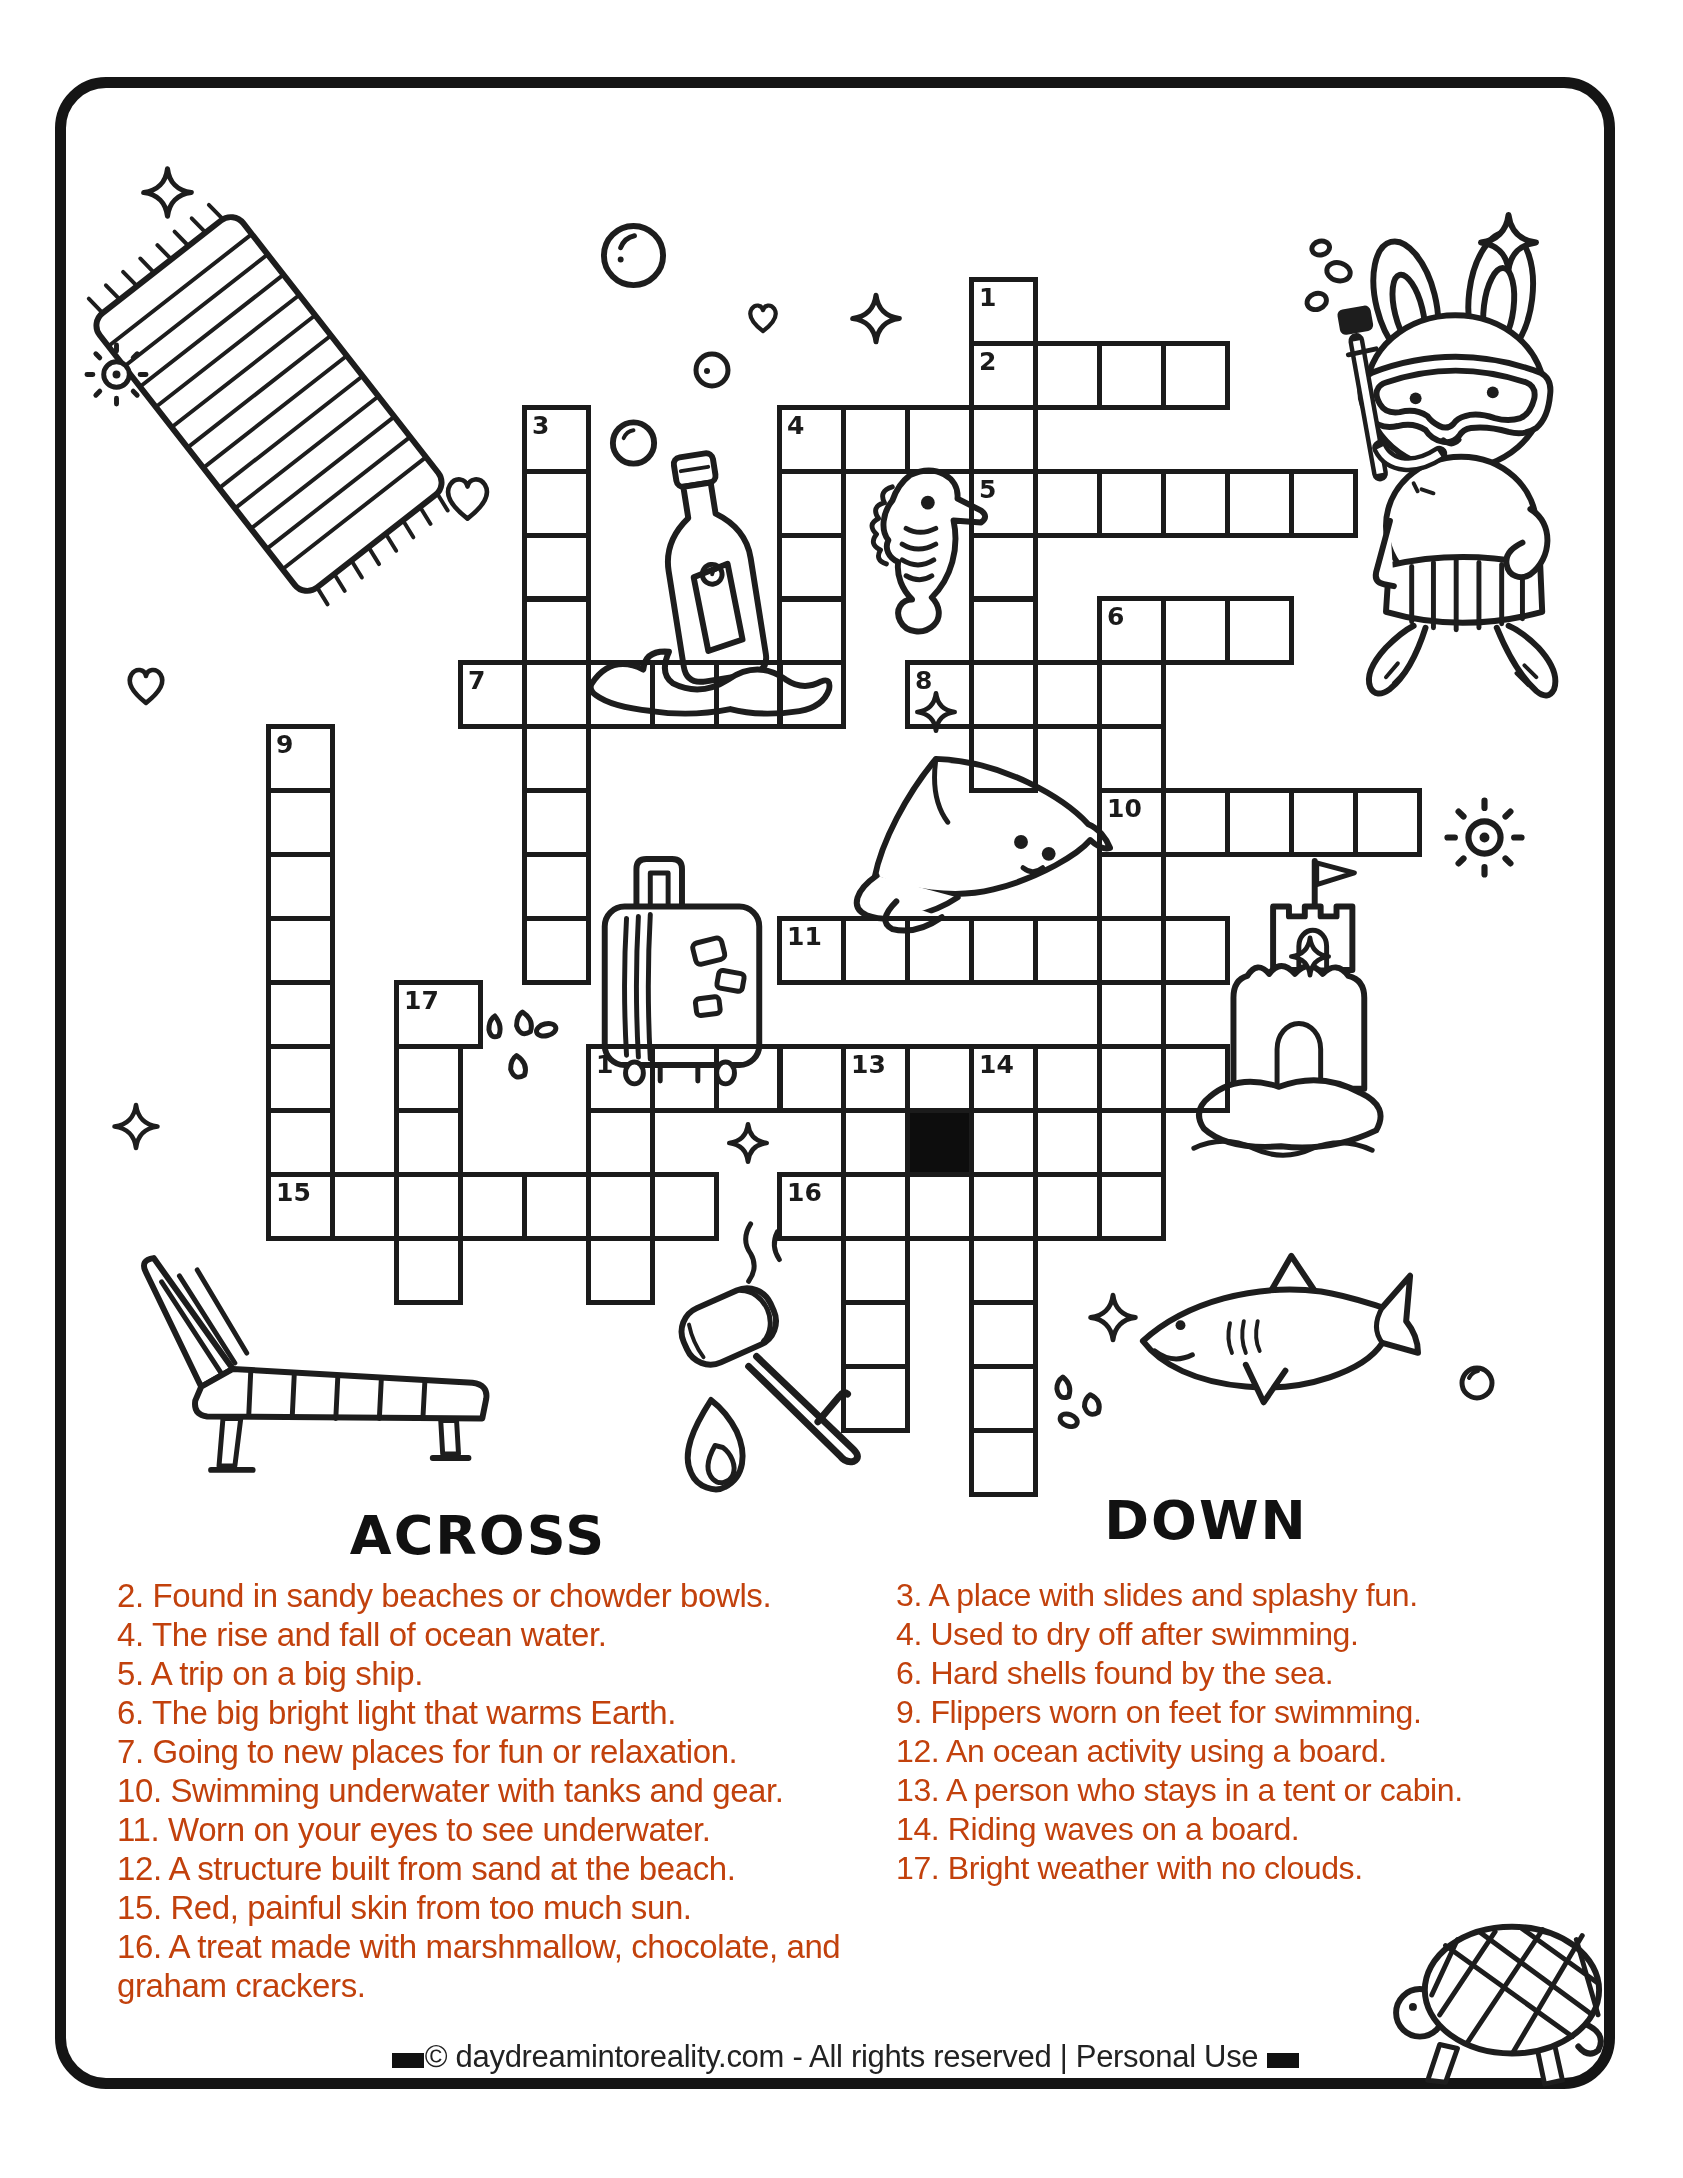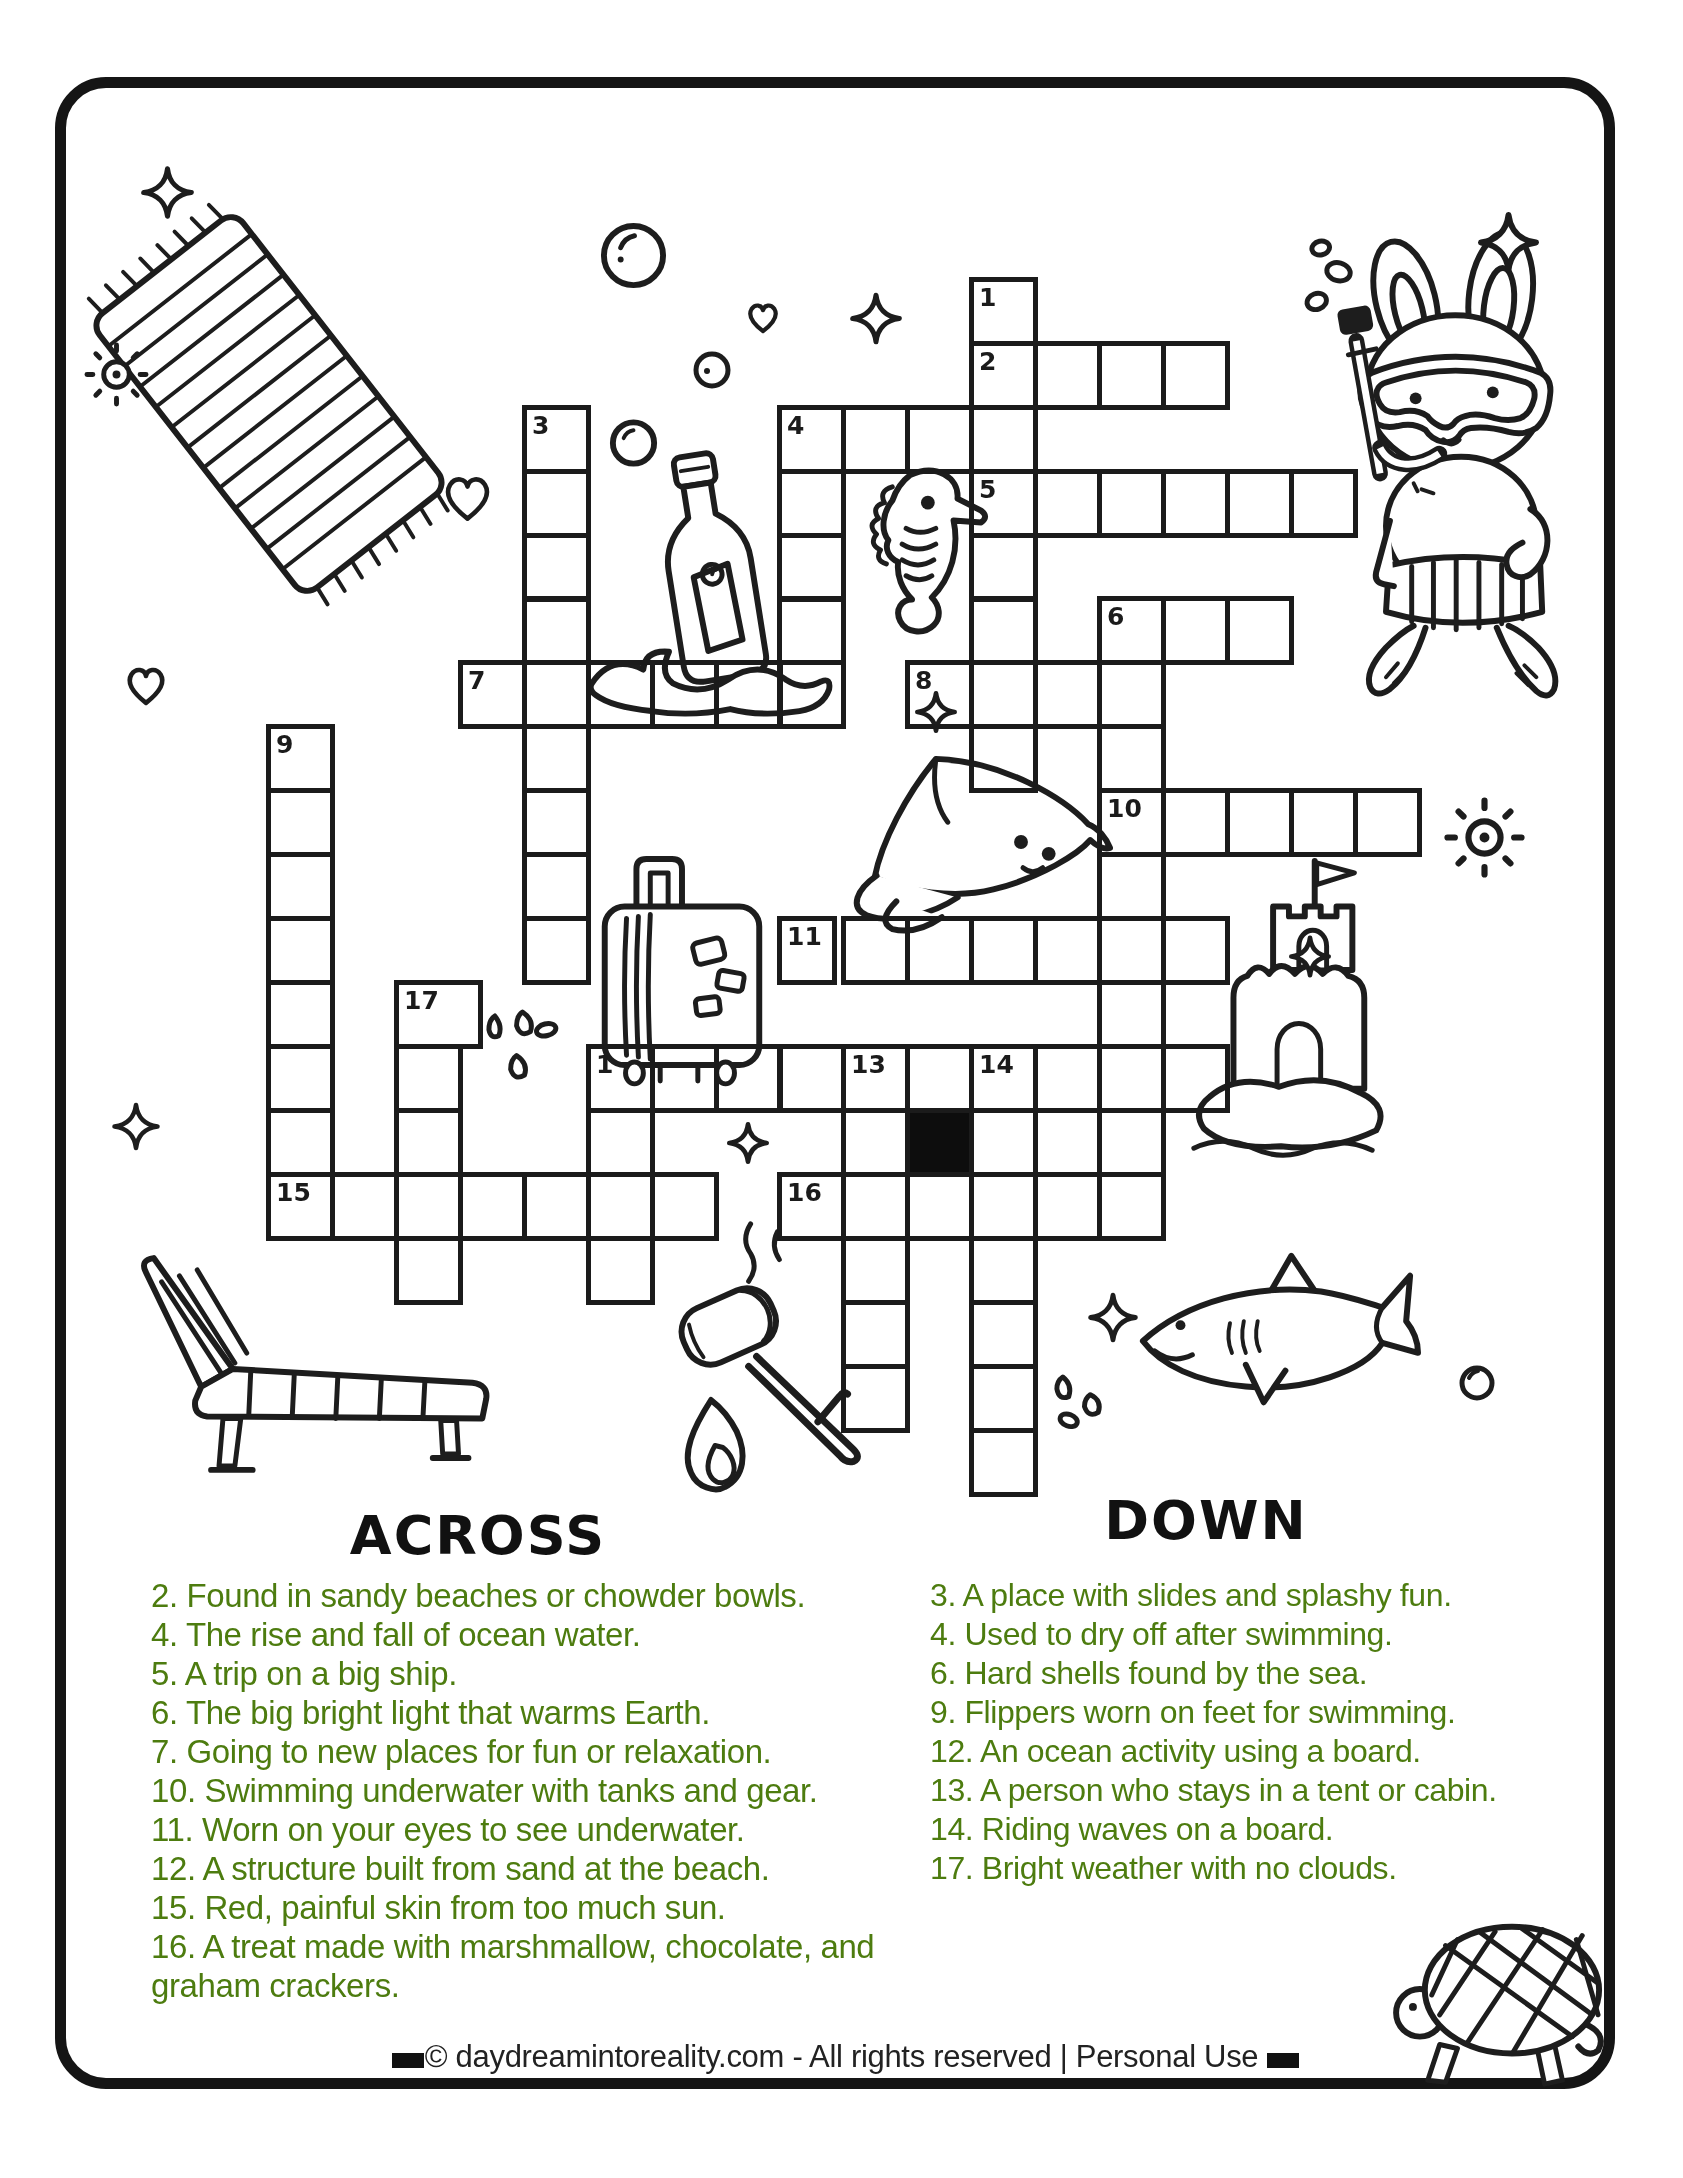--- a/index.html
+++ b/index.html
@@ -17,21 +17,21 @@
   #grid{position:absolute;left:0;top:0;z-index:5;}
   .cell{position:absolute;border:5px solid #1b1b1b;box-sizing:border-box;background:transparent;}
   .cell.black{background:#0d0d0d;}
   .cell .num{position:absolute;left:5px;top:1px;font-size:25px;font-weight:bold;color:#1b1b1b;
              font-family:"DejaVu Sans","Liberation Sans",sans-serif;}
   
   .sec-head{position:absolute;font-family:"DejaVu Sans","Liberation Sans",sans-serif;
             font-weight:900;font-size:54px;letter-spacing:2px;color:#111;text-align:center;width:416px;}
   #acrossHead{left:270px;top:1489px;margin-top:15px;}
   #downHead{left:998px;top:1489px;}
-  .clues{position:absolute;font-size:33px;letter-spacing:-0.4px;line-height:39px;color:#4d7c0f;margin-left:34px;}
+  .clues{position:absolute;font-size:33px;letter-spacing:-0.4px;line-height:39px;color:#c2410c;}
   #acrossClues{left:117px;top:1576px;width:743px;}
   #downClues{left:896px;top:1576px;width:648px;font-size:32px;}
   .clue{margin:0;}
   
   .footer{position:absolute;left:0;top:2039px;width:1683px;text-align:center;
           font-size:31px;letter-spacing:-0.3px;color:#222;}
   .fbar{position:absolute;top:2053px;width:32px;height:15px;background:#111;}
   .fbar.l{left:392px;} .fbar.r{left:1267px;}
   
   .doodle{position:absolute;z-index:1;}
@@ -143,21 +143,21 @@
       <div class="cell" style="left: 266px; top: 980px; width: 69px; height: 69px;"></div>
       <div class="cell" style="left: 266px; top: 1044px; width: 69px; height: 69px;"></div>
       <div class="cell" style="left: 266px; top: 1108px; width: 69px; height: 69px;"></div>
       <div class="cell" style="left: 266px; top: 1172px; width: 69px; height: 69px;">
         <span class="num">15</span>
       </div>
       <div class="cell" style="left: 1161px; top: 788px; width: 69px; height: 69px;"></div>
       <div class="cell" style="left: 1225px; top: 788px; width: 69px; height: 69px;"></div>
       <div class="cell" style="left: 1289px; top: 788px; width: 69px; height: 69px;"></div>
       <div class="cell" style="left: 1353px; top: 788px; width: 69px; height: 69px;"></div>
-      <div class="cell" style="left: 777px; top: 916px; width: 60px; height: 69px;">
+      <div class="cell" style="left: 777px; top: 916px; width: 69px; height: 69px;">
         <span class="num">11</span>
       </div>
       <div class="cell" style="left: 841px; top: 916px; width: 69px; height: 69px;"></div>
       <div class="cell" style="left: 905px; top: 916px; width: 69px; height: 69px;"></div>
       <div class="cell" style="left: 969px; top: 916px; width: 69px; height: 69px;"></div>
       <div class="cell" style="left: 1033px; top: 916px; width: 69px; height: 69px;"></div>
       <div class="cell" style="left: 1161px; top: 916px; width: 69px; height: 69px;"></div>
       <div class="cell" style="left: 586px; top: 1044px; width: 69px; height: 69px;">
         <span class="num">1</span>
       </div>

